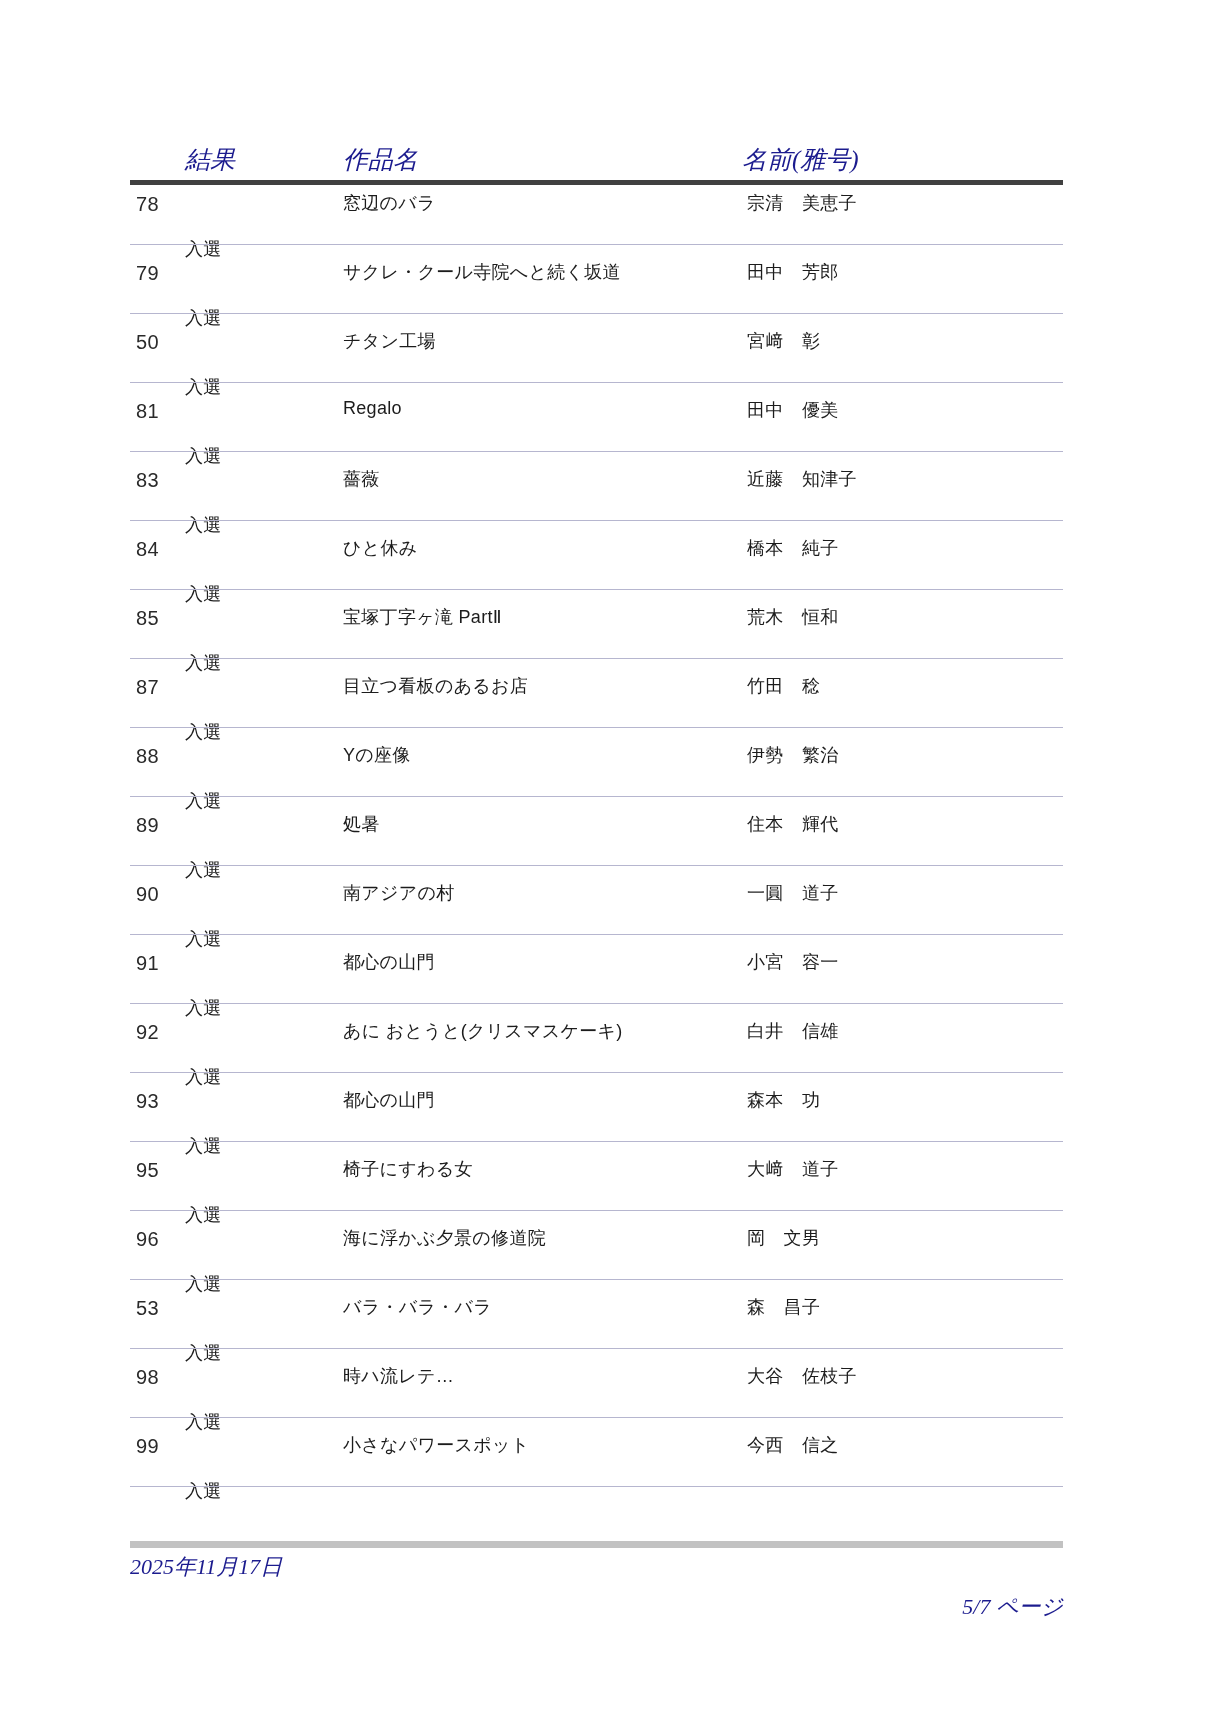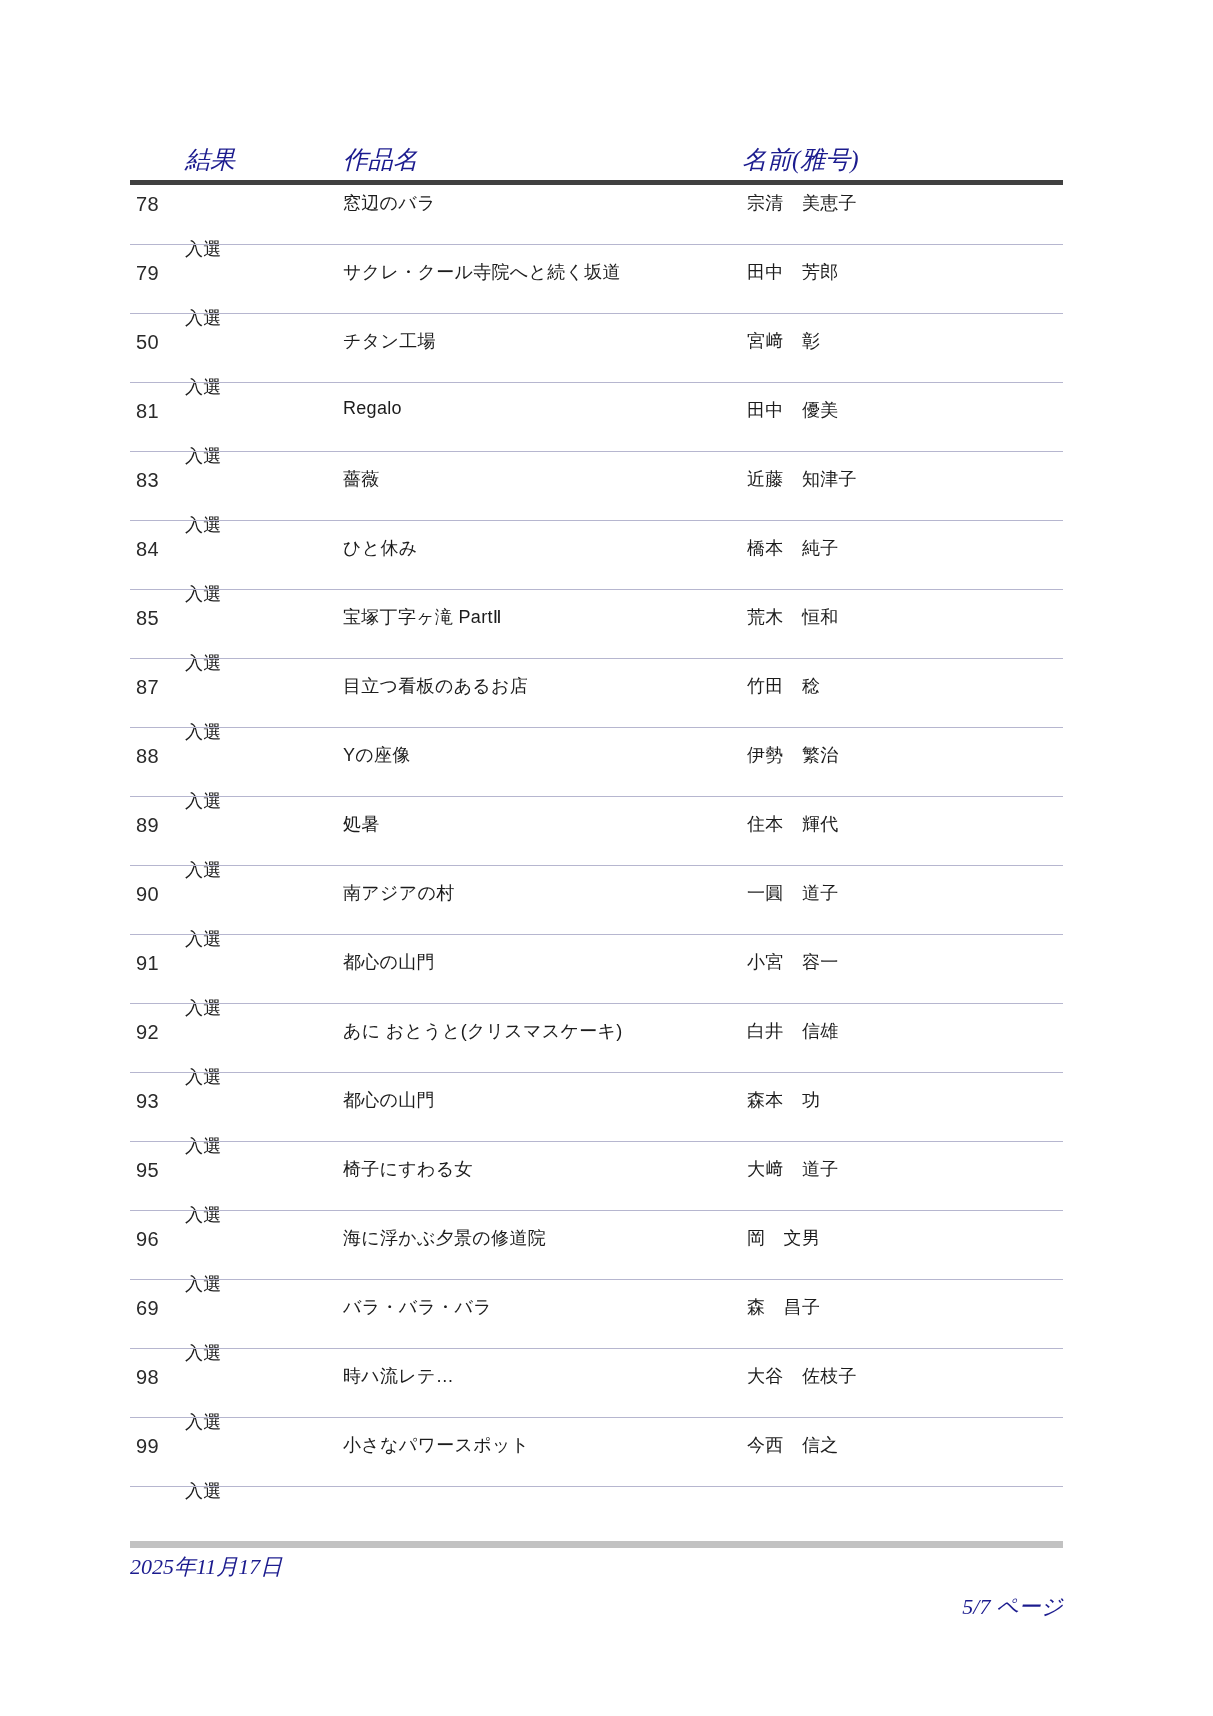--- a/index.html
+++ b/index.html
@@ -194,21 +194,21 @@
           <div class="sep"></div>
         </div>
         <div class="row">
           <span class="cell c-no">96</span>
           <span class="cell c-result">入選</span>
           <span class="cell c-title">海に浮かぶ夕景の修道院</span>
           <span class="cell c-name">岡　文男</span>
           <div class="sep"></div>
         </div>
         <div class="row">
-          <span class="cell c-no">69</span>
+          <span class="cell c-no">53</span>
           <span class="cell c-result">入選</span>
           <span class="cell c-title">バラ・バラ・バラ</span>
           <span class="cell c-name">森　昌子</span>
           <div class="sep"></div>
         </div>
         <div class="row">
           <span class="cell c-no">98</span>
           <span class="cell c-result">入選</span>
           <span class="cell c-title">時ハ流レテ…</span>
           <span class="cell c-name">大谷　佐枝子</span>

